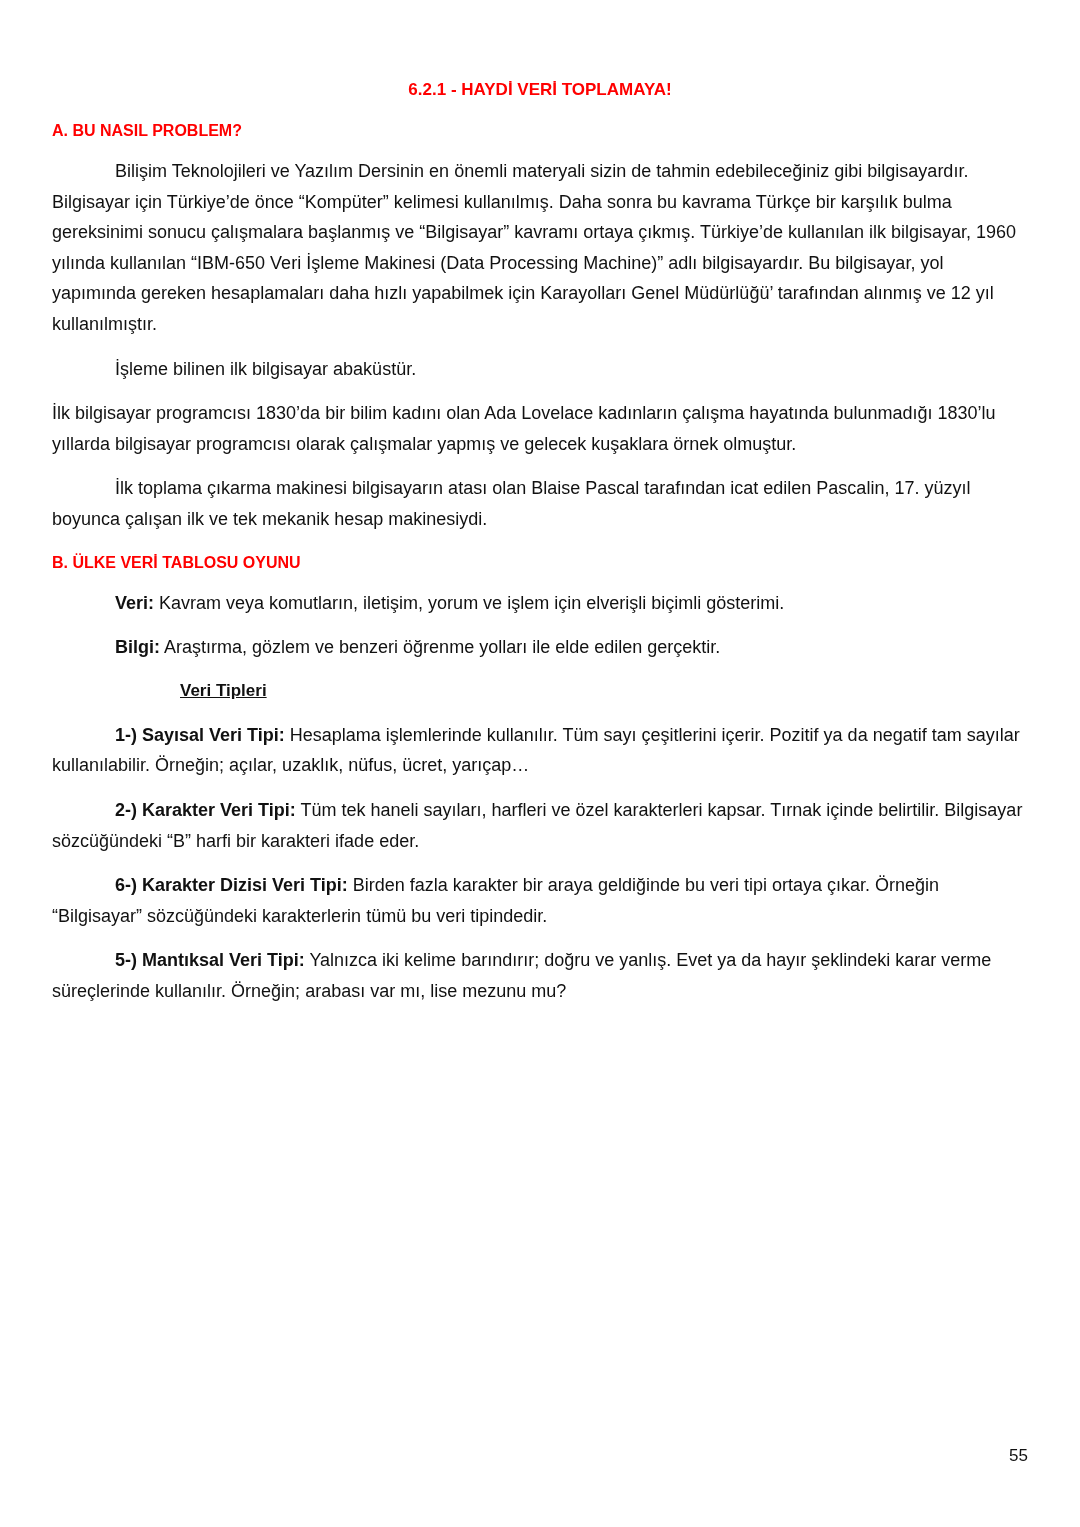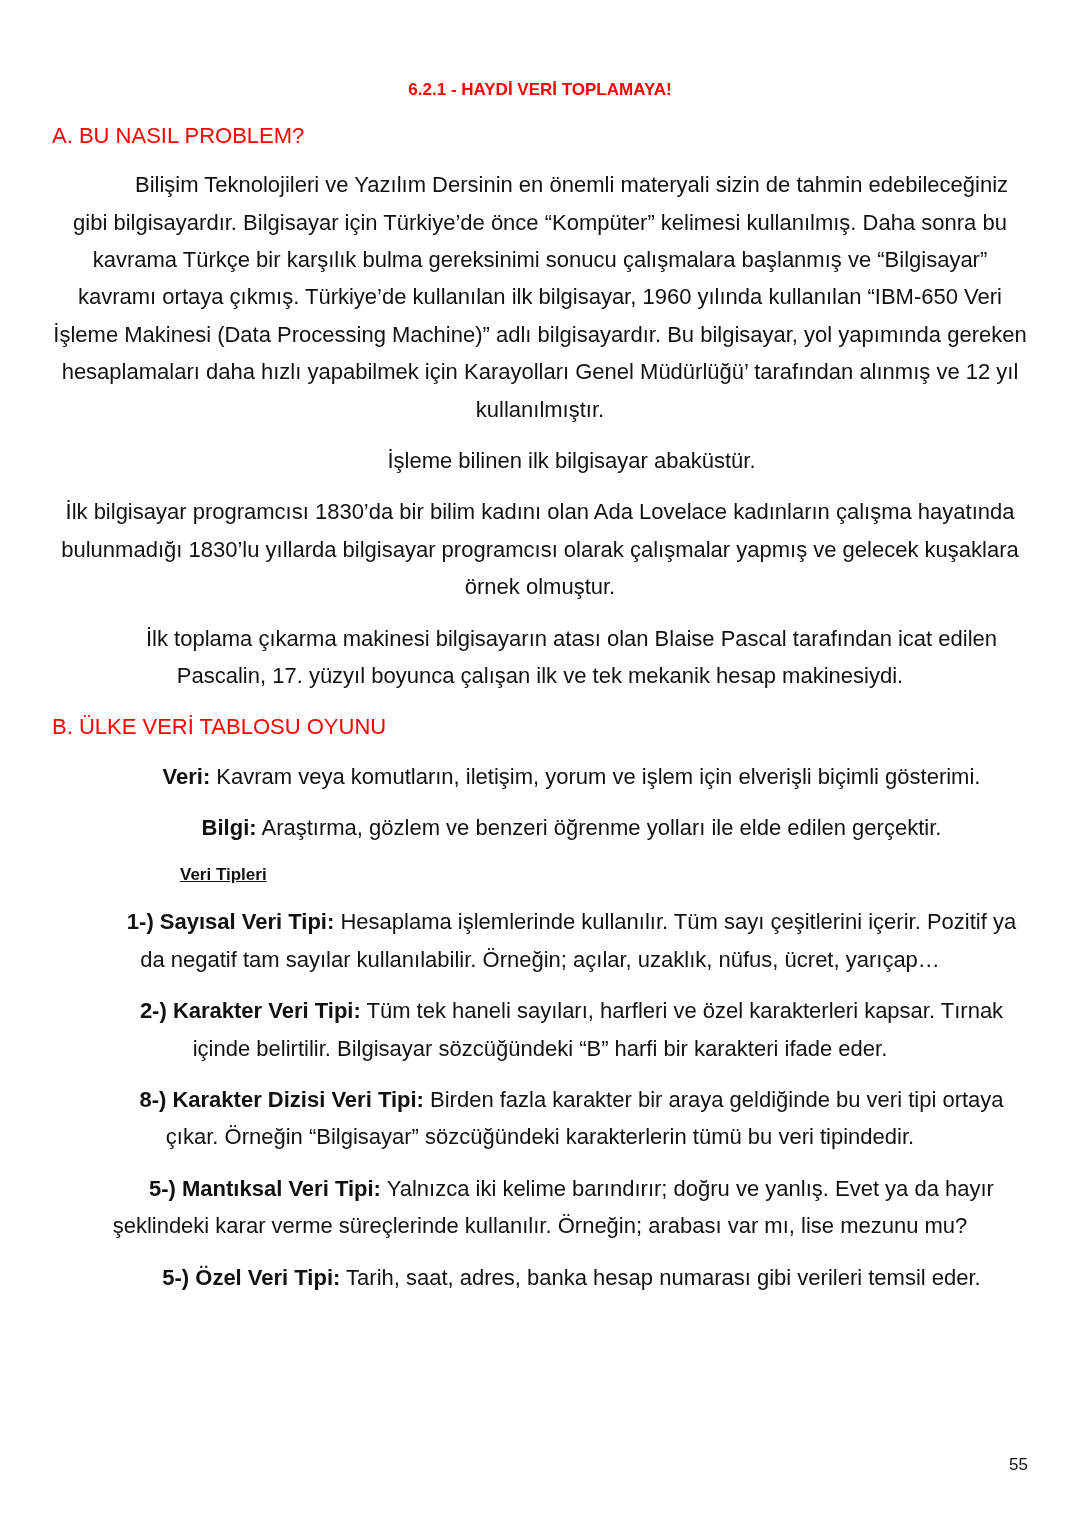--- a/index.html
+++ b/index.html
@@ -29,35 +29,35 @@
     text-align: center;
     color: #ff0000;
     font-size: 17px;
     font-weight: bold;
     line-height: 1.7;
     margin-bottom: 12px;
   }
 
   .section-heading {
     color: #ff0000;
-    font-size: 22px;
-    font-weight: normal;
+    font-size: 16px;
+    font-weight: bold;
     line-height: 1.7;
     margin-bottom: 12px;
   }
 
   .section-heading.spaced-top {
     margin-top: 7px;
   }
 
   .para {
-    font-size: 22px;
+    font-size: 18px;
     line-height: 1.7;
     margin-bottom: 14px;
-    text-align: center;
+    text-align: left;
   }
 
   .para.indent {
     text-indent: 63px;
   }
 
   .subheading {
     font-size: 17px;
     font-weight: bold;
     line-height: 1.7;
@@ -66,21 +66,21 @@
     text-decoration: underline;
   }
 
   .lead {
     font-weight: bold;
   }
 
   .page-number {
     position: absolute;
     right: 52px;
-    bottom: 52px;
+    bottom: 61px;
     font-size: 17px;
     color: #111111;
   }
 </style>
 </head>
 <body>
 
 <div class="page">
 
   <h1 class="doc-title">6.2.1 - HAYDİ VERİ TOPLAMAYA!</h1>
@@ -110,26 +110,23 @@
 
   <p class="para indent">
     <span class="lead">1-) Sayısal Veri Tipi:</span><span> Hesaplama işlemlerinde kullanılır. Tüm sayı çeşitlerini içerir. Pozitif ya da negatif tam sayılar kullanılabilir. Örneğin; açılar, uzaklık, nüfus, ücret, yarıçap…</span>
   </p>
 
   <p class="para indent">
     <span class="lead">2-) Karakter Veri Tipi:</span><span> Tüm tek haneli sayıları, harfleri ve özel karakterleri kapsar. Tırnak içinde belirtilir. Bilgisayar sözcüğündeki “B” harfi bir karakteri ifade eder.</span>
   </p>
 
   <p class="para indent">
-    <span class="lead">8-) Karakter Dizisi Veri Tipi:</span><span> Birden fazla karakter bir araya geldiğinde bu veri tipi ortaya çıkar. Örneğin “Bilgisayar” sözcüğündeki karakterlerin tümü bu veri tipindedir.</span>
+    <span class="lead">6-) Karakter Dizisi Veri Tipi:</span><span> Birden fazla karakter bir araya geldiğinde bu veri tipi ortaya çıkar. Örneğin “Bilgisayar” sözcüğündeki karakterlerin tümü bu veri tipindedir.</span>
   </p>
 
   <p class="para indent">
     <span class="lead">5-) Mantıksal Veri Tipi:</span><span> Yalnızca iki kelime barındırır; doğru ve yanlış. Evet ya da hayır şeklindeki karar verme süreçlerinde kullanılır. Örneğin; arabası var mı, lise mezunu mu?</span>
   </p>
 
-  <p class="para indent">
-    <span class="lead">5-) Özel Veri Tipi:</span><span> Tarih, saat, adres, banka hesap numarası gibi verileri temsil eder.</span>
-  </p>
 
   <div class="page-number">55</div>
 
 </div>
 
 </body></html>

